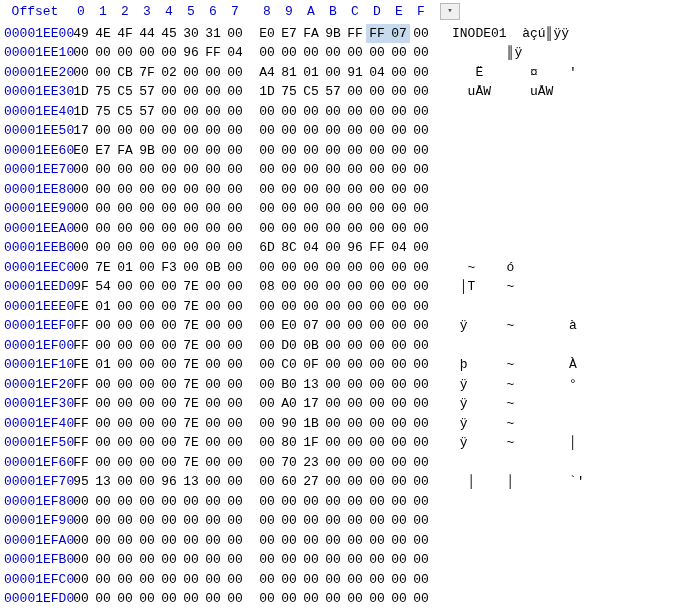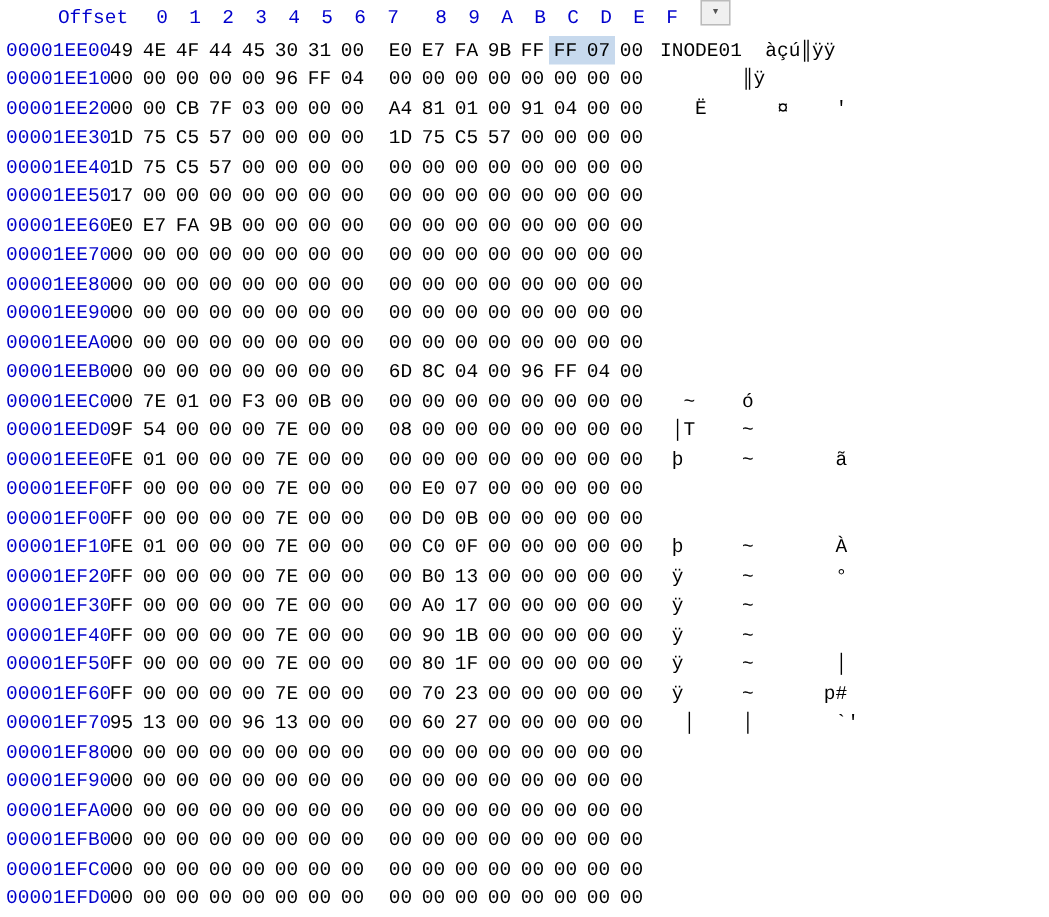--- a/index.html
+++ b/index.html
@@ -12,22 +12,21 @@
   }
   .hex-editor {
     width: 699px;
     background: #fff;
     overflow: hidden;
   }
   .header-row {
     display: flex;
     color: #0000cc;
     border-bottom: none;
-    align-items: flex-start;
-    margin-left: 27px;
+    align-items: center;
   }
   .offset-header {
     width: 70px;
     text-align: center;
     padding: 2px 0;
   }
   .hex-header {
     display: flex;
   }
   .hex-col {
@@ -75,20 +74,21 @@
     text-align: center;
     color: #000;
   }
   .ascii-cell {
     flex: 1;
     padding-left: 8px;
     color: #000;
     white-space: pre;
     letter-spacing: 0;
     font-family: 'Courier New', monospace;
+    margin-left: 12px;
   }
   .sel {
     background: #c7d9ed;
   }
 </style>
 </head>
 <body>
 
 <div class="hex-editor">
   <div class="header-row">
@@ -165,21 +165,21 @@
         </div>
         <div class="ascii-cell">       ║ÿ</div>
       </div>
       <div class="data-row">
         <div class="offset-cell">00001EE20</div>
         <div class="hex-cells">
           <div class="hex-byte">00</div>
           <div class="hex-byte">00</div>
           <div class="hex-byte">CB</div>
           <div class="hex-byte">7F</div>
-          <div class="hex-byte">03</div>
+          <div class="hex-byte">02</div>
           <div class="hex-byte">00</div>
           <div class="hex-byte">00</div>
           <div class="hex-byte">00</div>
           <div class="hex-gap"></div>
           <div class="hex-byte">A4</div>
           <div class="hex-byte">81</div>
           <div class="hex-byte">01</div>
           <div class="hex-byte">00</div>
           <div class="hex-byte">91</div>
           <div class="hex-byte">04</div>
@@ -202,20 +202,21 @@
           <div class="hex-gap"></div>
           <div class="hex-byte">1D</div>
           <div class="hex-byte">75</div>
           <div class="hex-byte">C5</div>
           <div class="hex-byte">57</div>
           <div class="hex-byte">00</div>
           <div class="hex-byte">00</div>
           <div class="hex-byte">00</div>
           <div class="hex-byte">00</div>
         </div>
+        <div class="ascii-cell">  uÅW     uÅW</div>
       </div>
       <div class="data-row">
         <div class="offset-cell">00001EE40</div>
         <div class="hex-cells">
           <div class="hex-byte">1D</div>
           <div class="hex-byte">75</div>
           <div class="hex-byte">C5</div>
           <div class="hex-byte">57</div>
           <div class="hex-byte">00</div>
           <div class="hex-byte">00</div>
@@ -451,21 +452,20 @@
           <div class="hex-gap"></div>
           <div class="hex-byte">00</div>
           <div class="hex-byte">00</div>
           <div class="hex-byte">00</div>
           <div class="hex-byte">00</div>
           <div class="hex-byte">00</div>
           <div class="hex-byte">00</div>
           <div class="hex-byte">00</div>
           <div class="hex-byte">00</div>
         </div>
-        <div class="ascii-cell"> þ     ~       ã</div>
       </div>
       <div class="data-row">
         <div class="offset-cell">00001EEF0</div>
         <div class="hex-cells">
           <div class="hex-byte">FF</div>
           <div class="hex-byte">00</div>
           <div class="hex-byte">00</div>
           <div class="hex-byte">00</div>
           <div class="hex-byte">00</div>
           <div class="hex-byte">7E</div>
@@ -474,20 +474,21 @@
           <div class="hex-gap"></div>
           <div class="hex-byte">00</div>
           <div class="hex-byte">E0</div>
           <div class="hex-byte">07</div>
           <div class="hex-byte">00</div>
           <div class="hex-byte">00</div>
           <div class="hex-byte">00</div>
           <div class="hex-byte">00</div>
           <div class="hex-byte">00</div>
         </div>
+        <div class="ascii-cell"> ÿ     ~       à</div>
       </div>
       <div class="data-row">
         <div class="offset-cell">00001EF00</div>
         <div class="hex-cells">
           <div class="hex-byte">FF</div>
           <div class="hex-byte">00</div>
           <div class="hex-byte">00</div>
           <div class="hex-byte">00</div>
           <div class="hex-byte">00</div>
           <div class="hex-byte">7E</div>
@@ -633,21 +634,20 @@
           <div class="hex-gap"></div>
           <div class="hex-byte">00</div>
           <div class="hex-byte">70</div>
           <div class="hex-byte">23</div>
           <div class="hex-byte">00</div>
           <div class="hex-byte">00</div>
           <div class="hex-byte">00</div>
           <div class="hex-byte">00</div>
           <div class="hex-byte">00</div>
         </div>
-        <div class="ascii-cell"> ÿ     ~      p#</div>
       </div>
       <div class="data-row">
         <div class="offset-cell">00001EF70</div>
         <div class="hex-cells">
           <div class="hex-byte">95</div>
           <div class="hex-byte">13</div>
           <div class="hex-byte">00</div>
           <div class="hex-byte">00</div>
           <div class="hex-byte">96</div>
           <div class="hex-byte">13</div>

